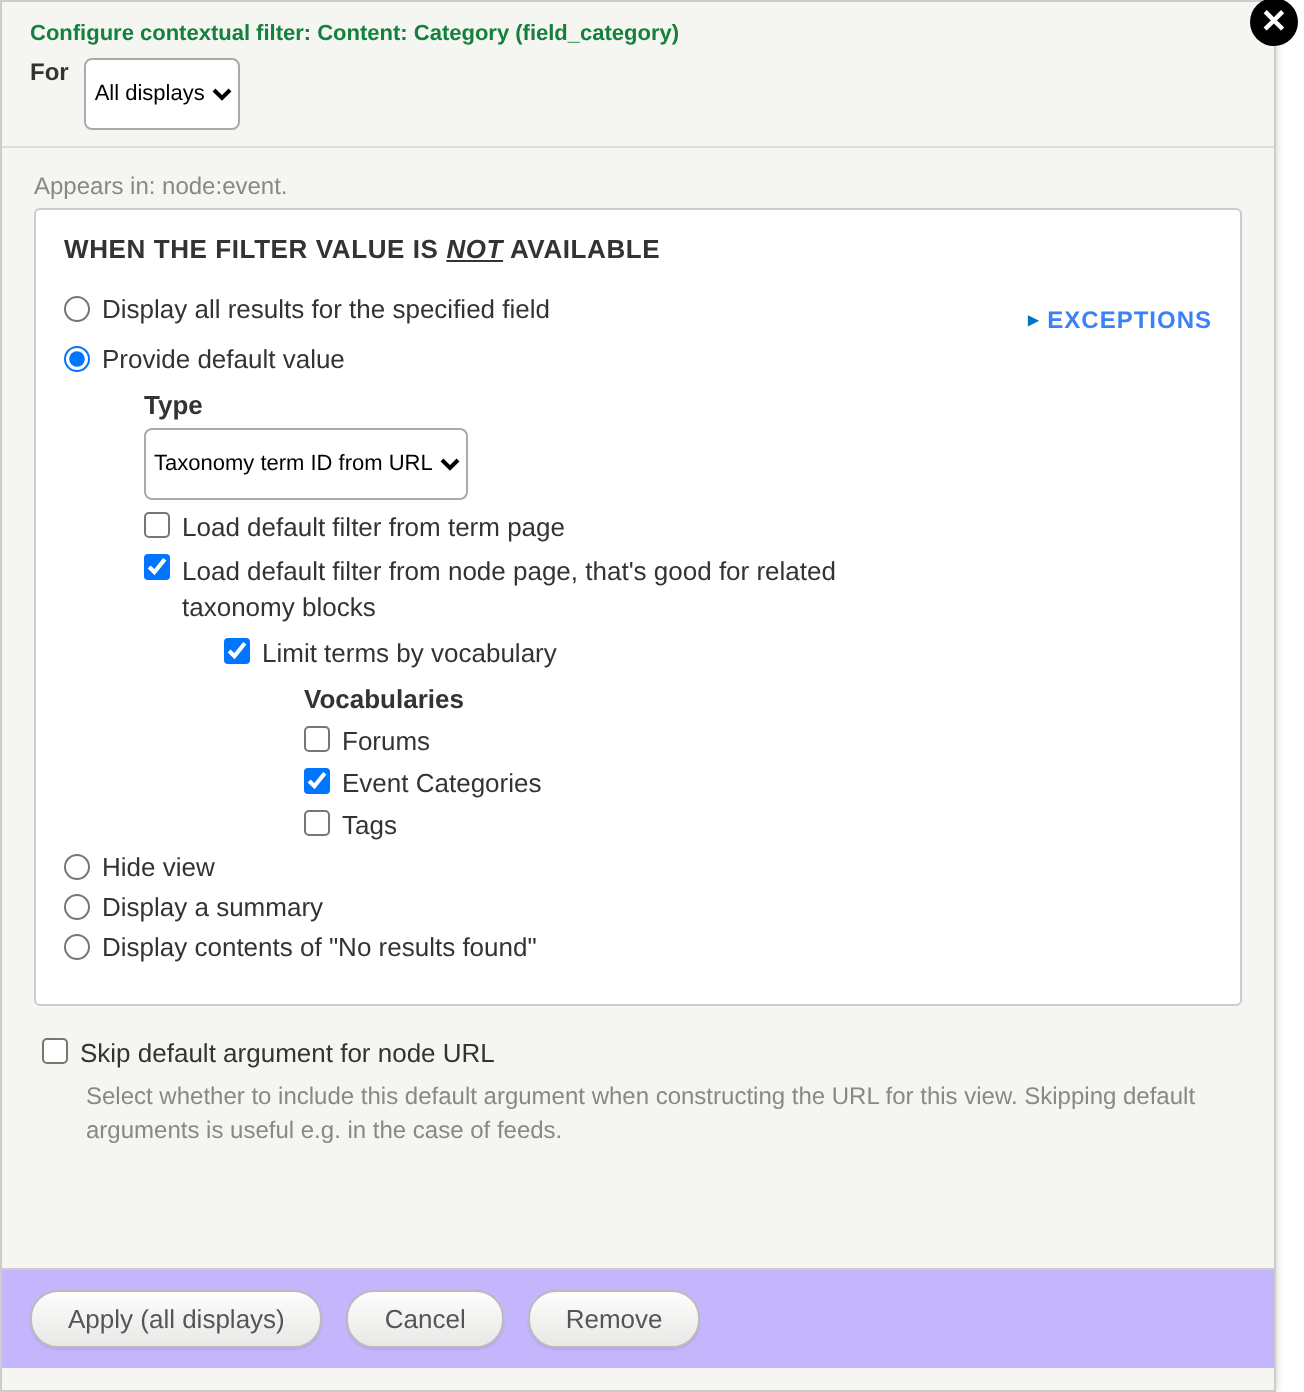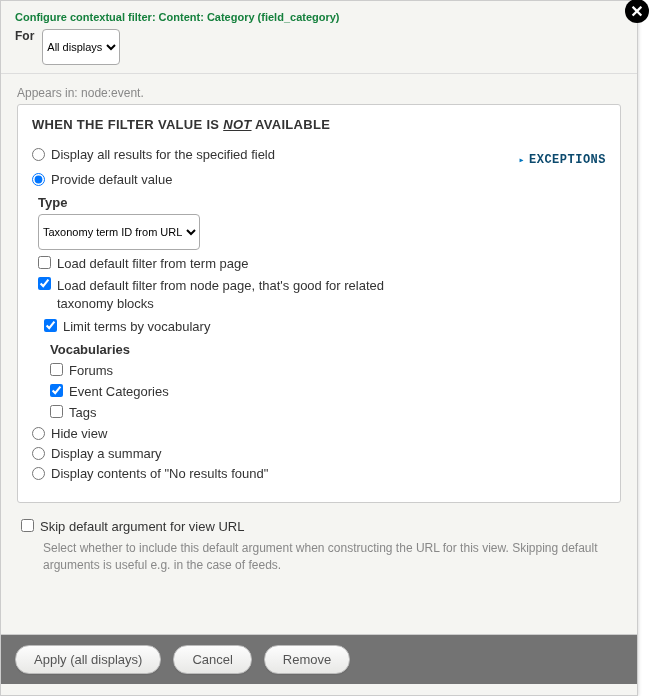--- a/index.html
+++ b/index.html
@@ -96,50 +96,49 @@
 }
 .option-row input[type=radio], .option-row input[type=checkbox] {
   cursor: pointer;
 }
 .exceptions-row {
   display: flex;
   justify-content: space-between;
   align-items: flex-end;
 }
 .exceptions-link {
-  color: #0c4a6e;
+  color: #3b82f6;
   font-size: 12px;
   font-weight: bold;
   letter-spacing: 0.5px;
   cursor: pointer;
   display: flex;
   align-items: center;
   gap: 4px;
-  font-family: Liberation Mono, monospace;
 }
 .exceptions-link::before {
   content: '▸';
   font-size: 10px;
   color: #0074bd;
 }
-.indent1 { margin-left: 6px; }
+.indent1 { margin-left: 40px; }
 .sub-label { font-weight: bold; font-size: 13px; margin-top: 8px; margin-bottom: 4px; }
 .checkbox-row {
   display: flex;
   align-items: flex-start;
   gap: 6px;
   margin: 6px 0;
   font-size: 13px;
 }
 .skip-section { margin: 4px 4px 10px 4px; }
 .skip-desc { color: #888; font-size: 12px; line-height: 1.4; margin-left: 22px; margin-top: 2px;}
 .footer {
   border-top: 1px solid #ccc;
   padding: 10px 14px;
-  background: #737373;
+  background: #c4b5fd;
   display: flex;
   gap: 12px;
 }
 button.action {
   font-size: 13px;
   padding: 6px 18px;
   border: 1px solid #bbb;
   border-radius: 14px;
   background: linear-gradient(#fdfdfd, #e8e8e6);
   color: #555;
@@ -237,21 +236,21 @@
       </label>
       <label class="option-row">
         <input type="radio" name="nv" style="">
         <span>Display contents of "No results found"</span>
       </label>
     </div>
 
     <div class="skip-section">
       <label class="checkbox-row">
         <input type="checkbox" style="">
-        <span>Skip default argument for view URL</span>
+        <span>Skip default argument for node URL</span>
       </label>
       <div class="skip-desc">Select whether to include this default argument when constructing the URL for this view. Skipping default arguments is useful e.g. in the case of feeds.</div>
     </div>
   </div>
 
   <div class="footer">
     <button class="action">Apply (all displays)</button>
     <button class="action">Cancel</button>
     <button class="action">Remove</button>
   </div>

